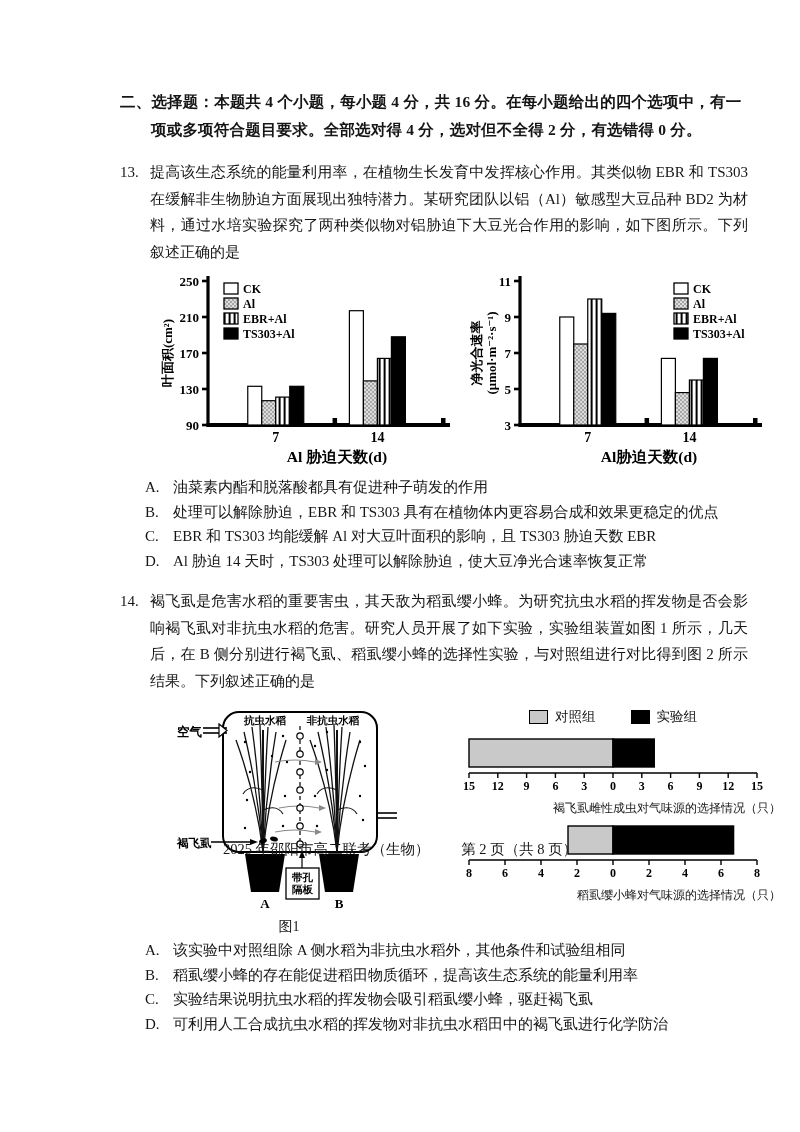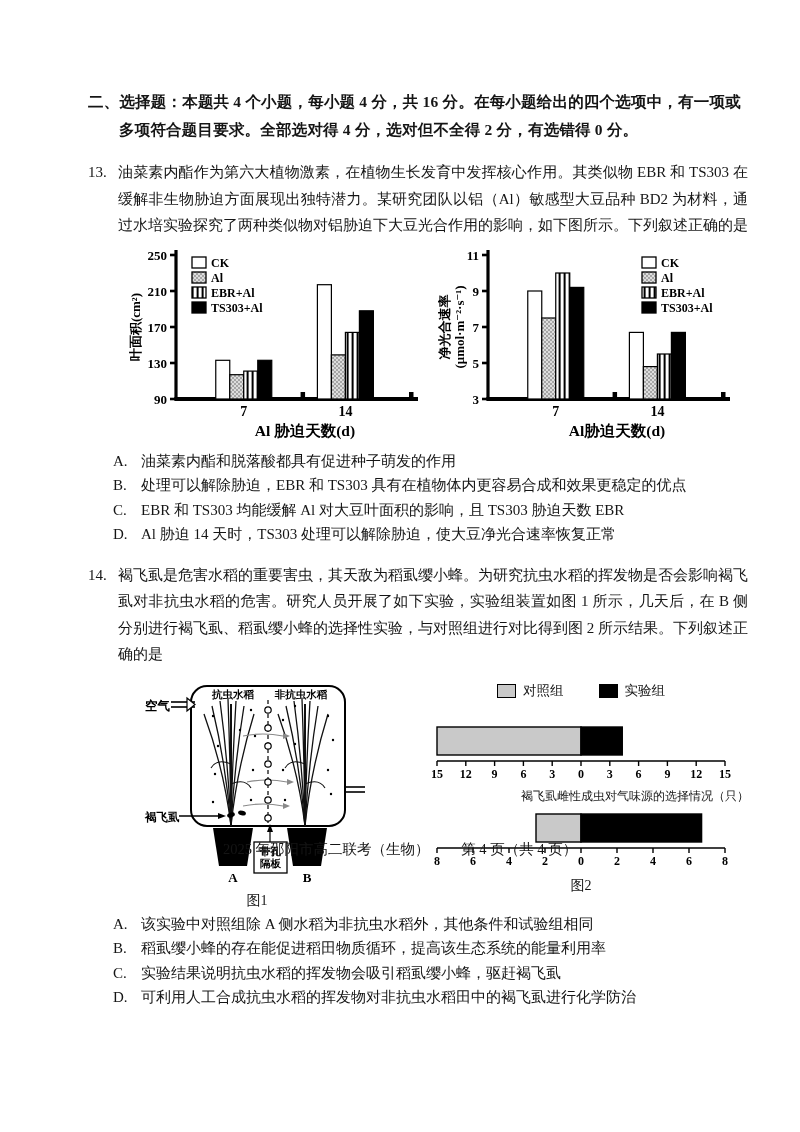--- a/index.html
+++ b/index.html
@@ -1,54 +1,54 @@
 <!DOCTYPE html>
 <html><head>
 <meta charset="utf-8">
 <style>
   *{margin:0;padding:0;box-sizing:border-box}
   html,body{width:800px;height:1132px;background:#fff;color:#151515;
     font-family:"Liberation Serif","DejaVu Serif",serif;overflow:hidden}
-  .page{padding:88px 52px 0 88px;position:relative;height:937px}
+  .page{padding:88px 52px 0 120px;position:relative;height:937px}
   .sec-header{font-weight:bold;font-size:15.5px;line-height:28px;padding-left:31px;text-indent:-31px;letter-spacing:.2px}
   .q-row{display:flex;margin-top:15px}
   .q-num{width:30px;flex:none;font-size:15px;line-height:26.5px}
   .q-stem{flex:1;font-size:15px;line-height:26.5px;text-align:justify}
   .charts-row{display:flex;margin:4px 0 0 38px}
   .chart-box{width:302px}
   .chart-box + .chart-box{margin-left:10px}
   .note{margin:0 0 2px 24px;font-size:12.5px;line-height:20px;padding-left:27px;text-indent:-27px;text-align:justify}
   .options{margin-left:25px}
   .opt{display:flex;font-size:15px;line-height:24.5px}
   .opt-label{width:28px;flex:none}
   .opt-text{flex:1}
   .figs-row{display:flex;margin:6px 0 2px 55px;align-items:flex-start}
   .fig1-col{width:232px}
   .fig2-col{width:340px;margin-left:42px;padding-top:8px}
   .fig-caption{text-align:center;font-size:14px;margin-top:2px}
-  .fig2-legend{display:flex;justify-content:center;gap:35px;font-size:13.5px;align-items:center;margin-bottom:24px}
+  .fig2-legend{display:flex;justify-content:center;gap:35px;font-size:13.5px;align-items:center;margin-bottom:10px}
   .legend-item{display:flex;align-items:center}
   .sw{display:inline-block;width:19px;height:14px;border:1.4px solid #000;margin-right:7px}
   .sw.gray{background:#c9c9c9}
   .sw.black{background:#000}
   .dchart-caption{text-align:right;font-size:12px;line-height:15px;margin:1px 0 7px 0}
   .footer{position:absolute;left:0;bottom:78px;width:100%;text-align:center;font-size:14.5px}
   .footer span{margin:16px 14px}
 </style>
 </head>
 <body>
 
 <div class="page">
 
   <div class="sec-header">二、选择题：本题共 4 个小题，每小题 4 分，共 16 分。在每小题给出的四个选项中，有一项或多项符合题目要求。全部选对得 4 分，选对但不全得 2 分，有选错得 0 分。</div>
 
   <div>
     <div class="q-row">
       <span class="q-num">13.</span>
-      <p class="q-stem">油菜素内酯作为第六大植物激素，在植物生长发育中发挥核心作用。其类似物 EBR 和 TS303 在缓解非生物胁迫方面展现出独特潜力。某研究团队以铝（Al）敏感型大豆品种 BD2 为材料，通过水培实验探究了两种类似物对铝胁迫下大豆光合作用的影响，如下图所示。下列叙述正确的是</p>
+      <p class="q-stem">提高该生态系统的能量利用率，在植物生长发育中发挥核心作用。其类似物 EBR 和 TS303 在缓解非生物胁迫方面展现出独特潜力。某研究团队以铝（Al）敏感型大豆品种 BD2 为材料，通过水培实验探究了两种类似物对铝胁迫下大豆光合作用的影响，如下图所示。下列叙述正确的是</p>
     </div>
 
     <div class="charts-row">
       <div class="chart-box"><svg width="302" height="202" viewBox="0 0 302 202">
             <defs>
               <pattern id="leaf-area-st" width="4" height="4" patternUnits="userSpaceOnUse">
                 <rect width="4" height="4" fill="#ddd"></rect>
                 <circle cx="1" cy="1" r="0.75" fill="#555"></circle>
                 <circle cx="3" cy="3" r="0.75" fill="#555"></circle>
               </pattern>
@@ -305,21 +305,21 @@
               <text x="168" y="54" font-size="12" text-anchor="middle" font-family="&quot;Liberation Serif&quot;,&quot;DejaVu Serif&quot;,serif" font-weight="bold" fill="#000">0</text>
               <line x1="204" y1="37" x2="204" y2="42" stroke="#000" stroke-width="1.4"></line>
               <text x="204" y="54" font-size="12" text-anchor="middle" font-family="&quot;Liberation Serif&quot;,&quot;DejaVu Serif&quot;,serif" font-weight="bold" fill="#000">2</text>
               <line x1="240" y1="37" x2="240" y2="42" stroke="#000" stroke-width="1.4"></line>
               <text x="240" y="54" font-size="12" text-anchor="middle" font-family="&quot;Liberation Serif&quot;,&quot;DejaVu Serif&quot;,serif" font-weight="bold" fill="#000">4</text>
               <line x1="276" y1="37" x2="276" y2="42" stroke="#000" stroke-width="1.4"></line>
               <text x="276" y="54" font-size="12" text-anchor="middle" font-family="&quot;Liberation Serif&quot;,&quot;DejaVu Serif&quot;,serif" font-weight="bold" fill="#000">6</text>
               <line x1="312" y1="37" x2="312" y2="42" stroke="#000" stroke-width="1.4"></line>
               <text x="312" y="54" font-size="12" text-anchor="middle" font-family="&quot;Liberation Serif&quot;,&quot;DejaVu Serif&quot;,serif" font-weight="bold" fill="#000">8</text>
             </svg></div>
-        <div class="fig-caption">图2</div>
+        <div class="dchart-caption">稻虱缨小蜂对气味源的选择情况（只）</div>
       </div>
     </div>
 
     <div class="options">
       <div class="opt">
         <span class="opt-label">A.</span>
         <span class="opt-text">该实验中对照组除 A 侧水稻为非抗虫水稻外，其他条件和试验组相同</span>
       </div>
       <div class="opt">
         <span class="opt-label">B.</span>
@@ -331,16 +331,16 @@
       </div>
       <div class="opt">
         <span class="opt-label">D.</span>
         <span class="opt-text">可利用人工合成抗虫水稻的挥发物对非抗虫水稻田中的褐飞虱进行化学防治</span>
       </div>
     </div>
   </div>
 
   <div class="footer">
     <span>2025 年邵阳市高二联考（生物）</span>
-    <span>第 4 页（共 4 页）</span>
+    <span>第 2 页（共 8 页）</span>
   </div>
 
 </div>
 
 </body></html>

